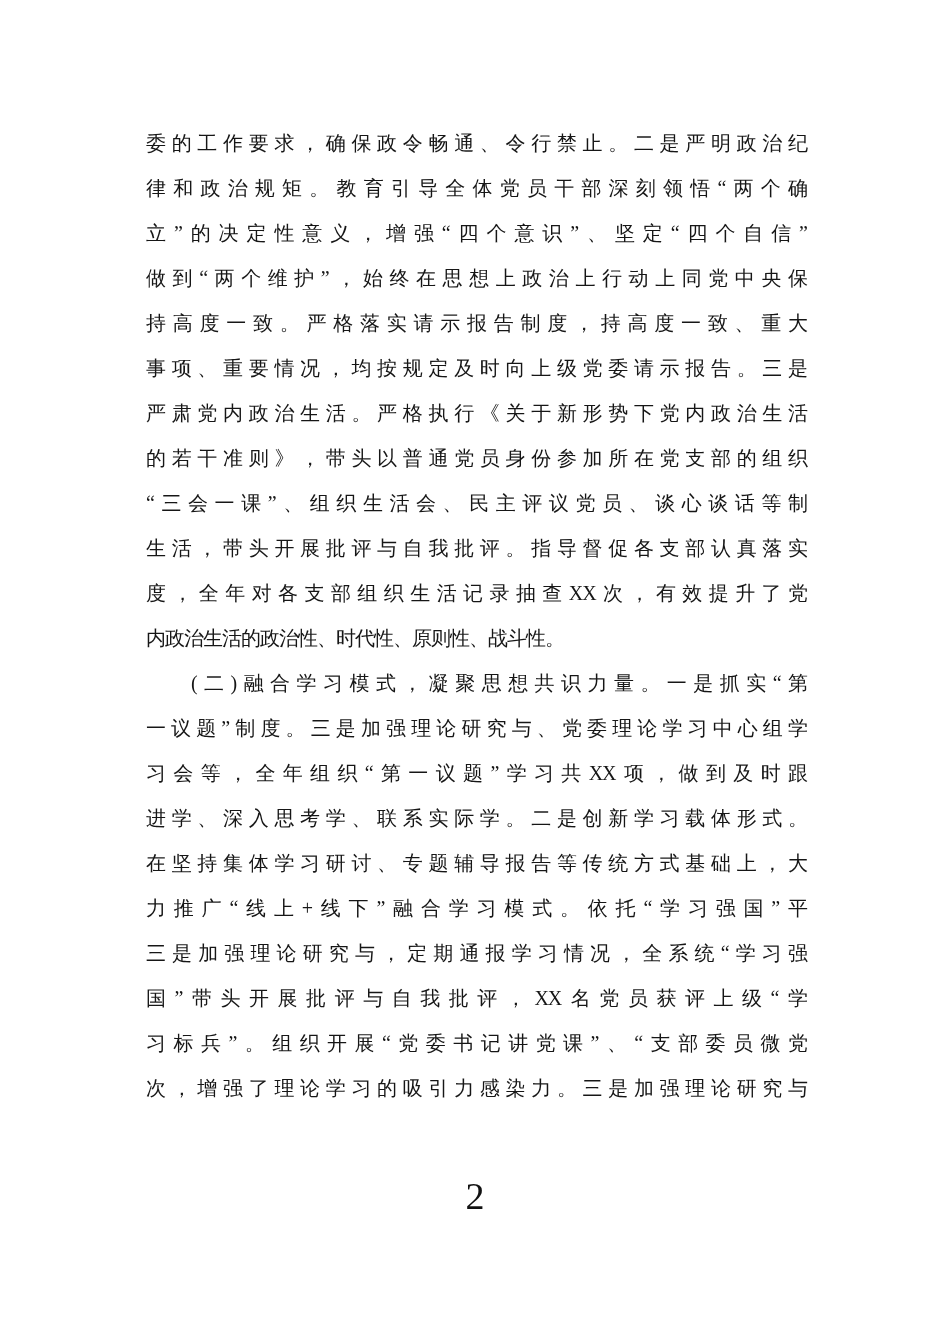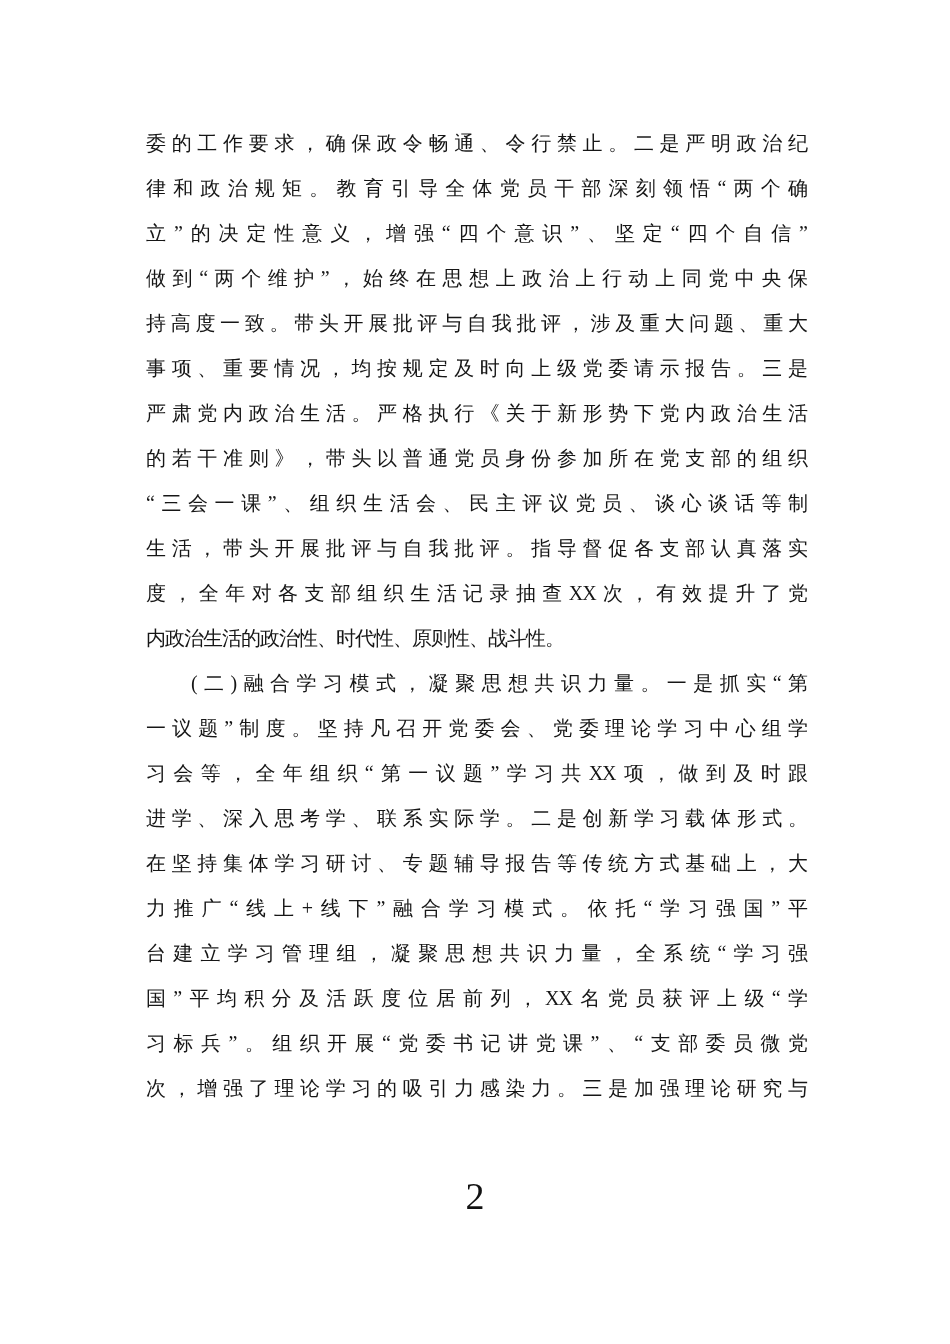--- a/index.html
+++ b/index.html
@@ -61,36 +61,36 @@
 </head>
 <body>
 
 <div class="page">
   <div class="text-block">
     <div class="paragraph">
         <div class="line">委的工作要求，确保政令畅通、令行禁止。二是严明政治纪</div>
         <div class="line">律和政治规矩。教育引导全体党员干部深刻领悟“两个确</div>
         <div class="line">立”的决定性意义，增强“四个意识”、坚定“四个自信”</div>
         <div class="line">做到“两个维护”，始终在思想上政治上行动上同党中央保</div>
-        <div class="line">持高度一致。带头开展批评与自我批评，涉及重大问题、重大</div>
+        <div class="line">持高度一致。严格落实请示报告制度，持高度一致、重大</div>
         <div class="line">事项、重要情况，均按规定及时向上级党委请示报告。三是</div>
         <div class="line">严肃党内政治生活。严格执行《关于新形势下党内政治生活</div>
         <div class="line">的若干准则》，带头以普通党员身份参加所在党支部的组织</div>
         <div class="line">“三会一课”、组织生活会、民主评议党员、谈心谈话等制</div>
         <div class="line">生活，带头开展批评与自我批评。指导督促各支部认真落实</div>
         <div class="line">度，全年对各支部组织生活记录抽查XX次，有效提升了党</div>
         <div class="line short">内政治生活的政治性、时代性、原则性、战斗性。</div>
       </div>
     <div class="paragraph">
         <div class="line indent">(二)融合学习模式，凝聚思想共识力量。一是抓实“第</div>
-        <div class="line">一议题”制度。坚持凡召开党委会、党委理论学习中心组学</div>
+        <div class="line">一议题”制度。三是加强理论研究与、党委理论学习中心组学</div>
         <div class="line">习会等，全年组织“第一议题”学习共XX项，做到及时跟</div>
         <div class="line">进学、深入思考学、联系实际学。二是创新学习载体形式。</div>
         <div class="line">在坚持集体学习研讨、专题辅导报告等传统方式基础上，大</div>
         <div class="line">力推广“线上+线下”融合学习模式。依托“学习强国”平</div>
-        <div class="line">台建立学习管理组，凝聚思想共识力量，全系统“学习强</div>
-        <div class="line">国”平均积分及活跃度位居前列，XX名党员获评上级“学</div>
+        <div class="line">三是加强理论研究与，定期通报学习情况，全系统“学习强</div>
+        <div class="line">国”带头开展批评与自我批评，XX名党员获评上级“学</div>
         <div class="line">习标兵”。组织开展“党委书记讲党课”、“支部委员微党</div>
         <div class="line">次，增强了理论学习的吸引力感染力。三是加强理论研究与</div>
       </div>
   </div>
   <div class="page-number">2</div>
 </div>
 
 </body></html>

